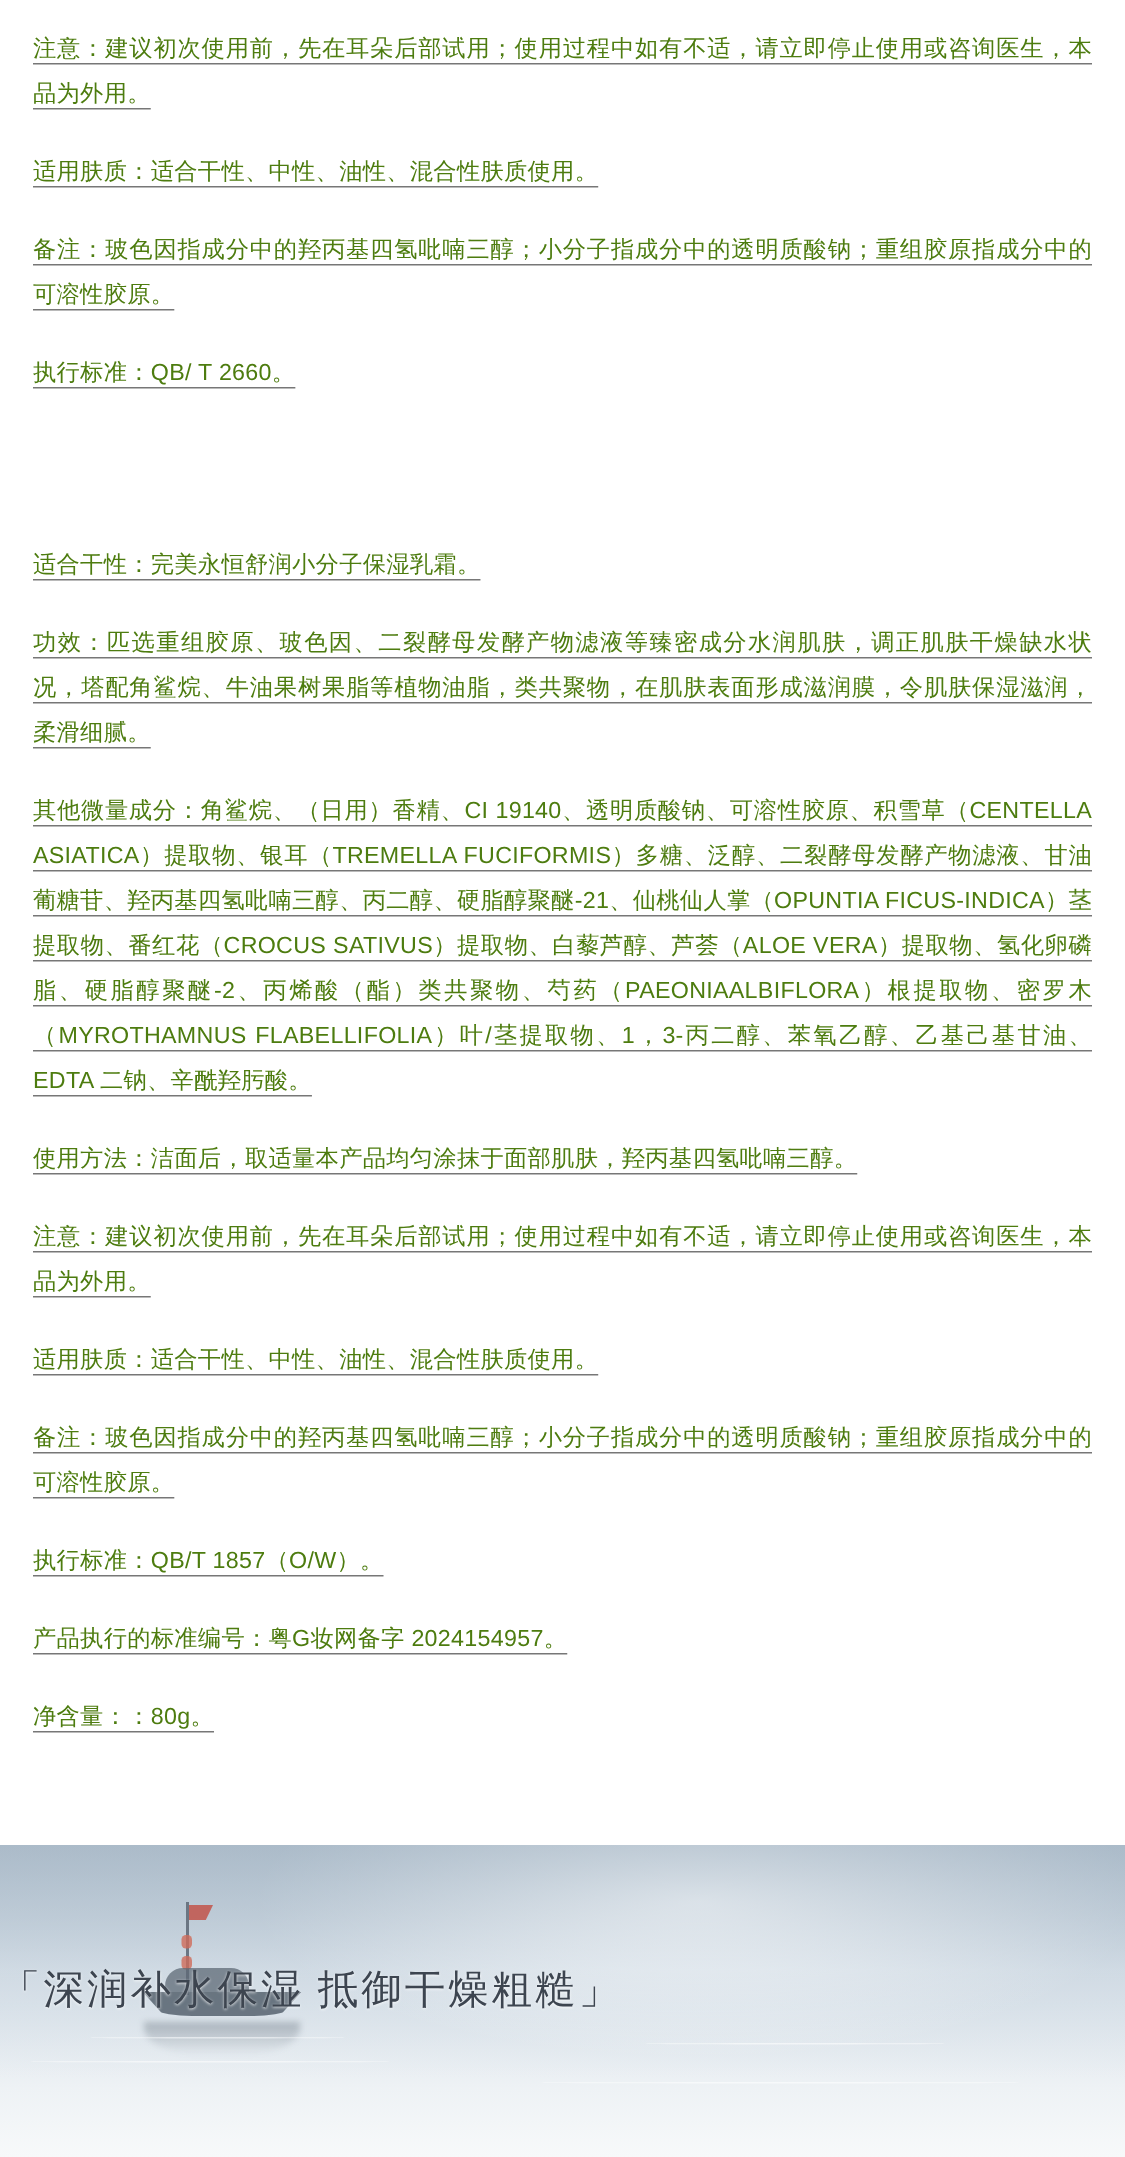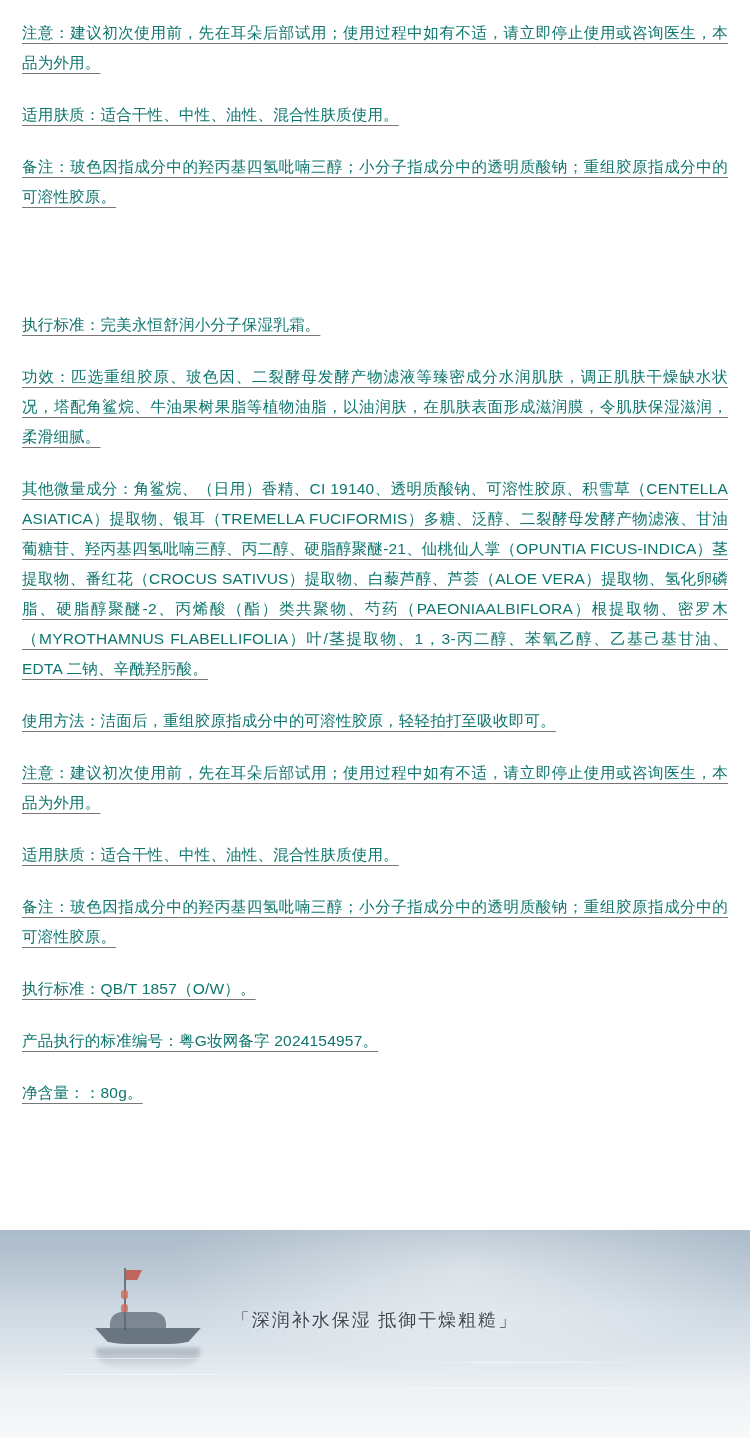--- a/index.html
+++ b/index.html
@@ -18,21 +18,21 @@
     overflow: hidden;
     background: #ffffff;
   }
   .doc {
     padding: 18px 22px 0 22px;
     box-sizing: border-box;
   }
   .para {
     font-size: 15.5px;
     line-height: 30px;
-    color: #0f766e;
+    color: #4d7c0f;
     margin: 0 0 22px 0;
     text-align: justify;
     letter-spacing: 0.2px;
     text-decoration: underline;
     text-decoration-color: #777;
     text-decoration-thickness: 1px;
     text-underline-offset: 5px;
   }
   .gap-block {
     height: 76px;
@@ -53,22 +53,21 @@
     left: 0; top: 0;
     width: 750px; height: 208px;
     background:
       linear-gradient(to bottom, rgba(160,178,194,0.55) 0%, rgba(200,214,226,0.25) 40%, rgba(255,255,255,0.0) 75%);
   }
   .hero-title {
     position: absolute;
     left: 0;
     top: 78px;
     width: 750px;
-    text-align: center;
-    font-size: 18px;
+    font-size: 27px;
     letter-spacing: 2px;
     color: #3d4550;
     font-family: "Liberation Serif", "DejaVu Serif", serif;
     text-shadow: 0 1px 2px rgba(255,255,255,0.8);
   }
   
   .boat {
     position: absolute;
     left: 88px;
     top: 38px;
@@ -148,27 +147,28 @@
 </head>
 <body>
 
 <div class="page">
 
   <div class="doc">
 
     <p class="para">注意：建议初次使用前，先在耳朵后部试用；使用过程中如有不适，请立即停止使用或咨询医生，本品为外用。</p>
     <p class="para">适用肤质：适合干性、中性、油性、混合性肤质使用。</p>
     <p class="para">备注：玻色因指成分中的羟丙基四氢吡喃三醇；小分子指成分中的透明质酸钠；重组胶原指成分中的可溶性胶原。</p>
+    <p class="para">执行标准：QB/ T 2660。</p>
 
     <div class="gap-block"></div>
 
-    <p class="para">执行标准：完美永恒舒润小分子保湿乳霜。</p>
-    <p class="para">功效：匹选重组胶原、玻色因、二裂酵母发酵产物滤液等臻密成分水润肌肤，调正肌肤干燥缺水状况，塔配角鲨烷、牛油果树果脂等植物油脂，以油润肤，在肌肤表面形成滋润膜，令肌肤保湿滋润，柔滑细腻。</p>
+    <p class="para">适合干性：完美永恒舒润小分子保湿乳霜。</p>
+    <p class="para">功效：匹选重组胶原、玻色因、二裂酵母发酵产物滤液等臻密成分水润肌肤，调正肌肤干燥缺水状况，塔配角鲨烷、牛油果树果脂等植物油脂，类共聚物，在肌肤表面形成滋润膜，令肌肤保湿滋润，柔滑细腻。</p>
     <p class="para">其他微量成分：角鲨烷、（日用）香精、CI 19140、透明质酸钠、可溶性胶原、积雪草（CENTELLA ASIATICA）提取物、银耳（TREMELLA FUCIFORMIS）多糖、泛醇、二裂酵母发酵产物滤液、甘油葡糖苷、羟丙基四氢吡喃三醇、丙二醇、硬脂醇聚醚-21、仙桃仙人掌（OPUNTIA FICUS-INDICA）茎提取物、番红花（CROCUS SATIVUS）提取物、白藜芦醇、芦荟（ALOE VERA）提取物、氢化卵磷脂、硬脂醇聚醚-2、丙烯酸（酯）类共聚物、芍药（PAEONIAALBIFLORA）根提取物、密罗木（MYROTHAMNUS FLABELLIFOLIA）叶/茎提取物、1，3-丙二醇、苯氧乙醇、乙基己基甘油、EDTA 二钠、辛酰羟肟酸。</p>
-    <p class="para">使用方法：洁面后，重组胶原指成分中的可溶性胶原，轻轻拍打至吸收即可。</p>
+    <p class="para">使用方法：洁面后，取适量本产品均匀涂抹于面部肌肤，羟丙基四氢吡喃三醇。</p>
     <p class="para">注意：建议初次使用前，先在耳朵后部试用；使用过程中如有不适，请立即停止使用或咨询医生，本品为外用。</p>
     <p class="para">适用肤质：适合干性、中性、油性、混合性肤质使用。</p>
     <p class="para">备注：玻色因指成分中的羟丙基四氢吡喃三醇；小分子指成分中的透明质酸钠；重组胶原指成分中的可溶性胶原。</p>
     <p class="para">执行标准：QB/T 1857（O/W）。</p>
     <p class="para">产品执行的标准编号：粤G妆网备字 2024154957。</p>
     <p class="para">净含量：：80g。</p>
 
   </div>
 
   <div class="hero">

